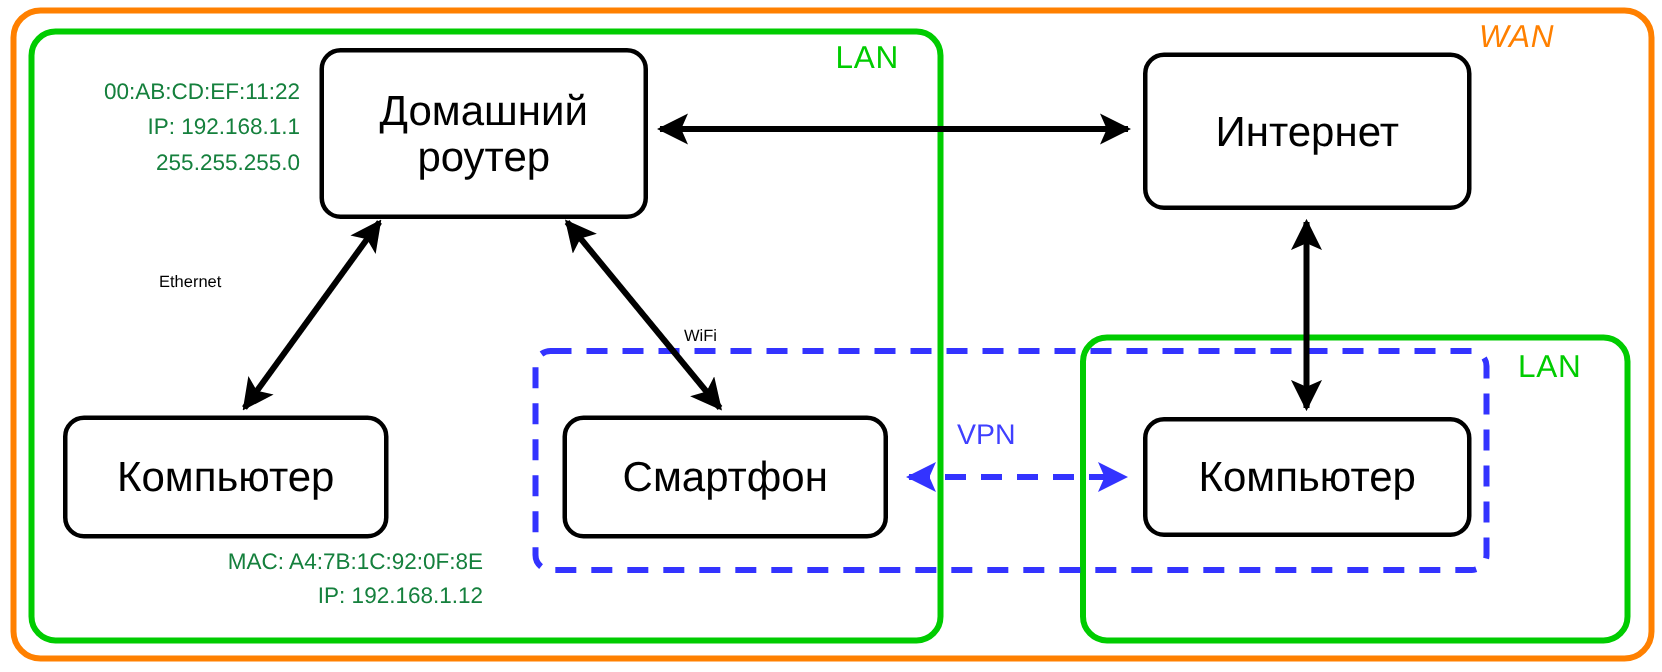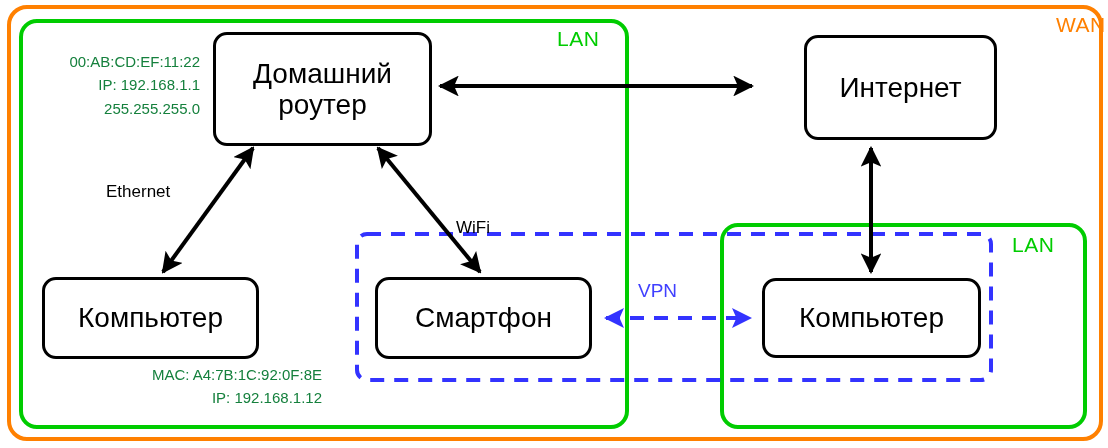--- a/index.html
+++ b/index.html
@@ -58,21 +58,21 @@
   .meta {
     position: absolute;
     font-size: 15px;
     line-height: 1.55;
     color: #15803d;
     white-space: pre-line;
   }
   .meta.right-align { text-align: right; }
   .edge-label {
     position: absolute;
-    font-size: 17px;
+    font-size: 11px;
     line-height: 1;
     color: #000000;
     white-space: nowrap;
   }
 </style>
 </head>
 <body>
 
 <div id="canvas">
 
@@ -100,34 +100,34 @@
 
     <line x1="378" y1="148" x2="480" y2="272" stroke="#000000" stroke-width="4" marker-start="url(#arrow-black)" marker-end="url(#arrow-black)"></line>
 
     <line x1="871" y1="148" x2="871" y2="272" stroke="#000000" stroke-width="4" marker-start="url(#arrow-black)" marker-end="url(#arrow-black)"></line>
 
     <line x1="606" y1="318" x2="750" y2="318" stroke="#3333ff" stroke-width="4" stroke-dasharray="14 10" marker-start="url(#arrow-blue)" marker-end="url(#arrow-blue)"></line>
   </svg>
 
   <div class="zone-label zone-lan" style="left:557px; top:28px;">LAN</div>
 
-  <div class="zone-label zone-wan" style="left:1056px; top:14px;">WAN</div>
+  <div class="zone-label zone-wan" style="left:986px; top:14px;font-style:italic;">WAN</div>
 
   <div class="zone-label zone-lan" style="left:1012px; top:234px;">LAN</div>
 
   <div class="vpn-label" style="left:638px; top:281px;">VPN</div>
 
   <div class="node" style="left:213px; top:32px; width:219px; height:114px;">Домашний
 роутер</div>
 
   <div class="meta right-align" style="left:20px; top:50px; width:180px;">00:AB:CD:EF:11:22
 IP: 192.168.1.1
 255.255.255.0</div>
 
-  <div class="node" style="left:804px; top:35px; width:193px; height:105px;text-align:center;">Интернет</div>
+  <div class="node" style="left:762px; top:35px; width:219px; height:105px;text-align:center;">Интернет</div>
 
   <div class="node" style="left:42px; top:277px; width:217px; height:82px;">Компьютер</div>
 
   <div class="meta" style="left:42px; top:363px; width:280px;text-align:right;">MAC: A4:7B:1C:92:0F:8E
 IP: 192.168.1.12</div>
 
   <div class="node" style="left:375px; top:277px; width:217px; height:82px;">Смартфон</div>
 
 
   <div class="node" style="left:762px; top:278px; width:219px; height:80px;">Компьютер</div>

